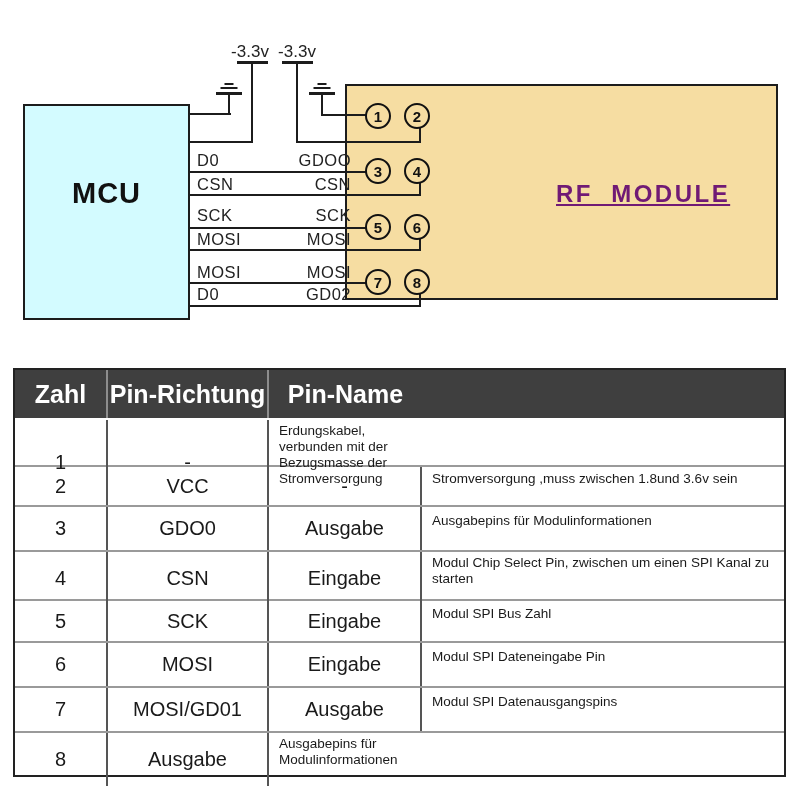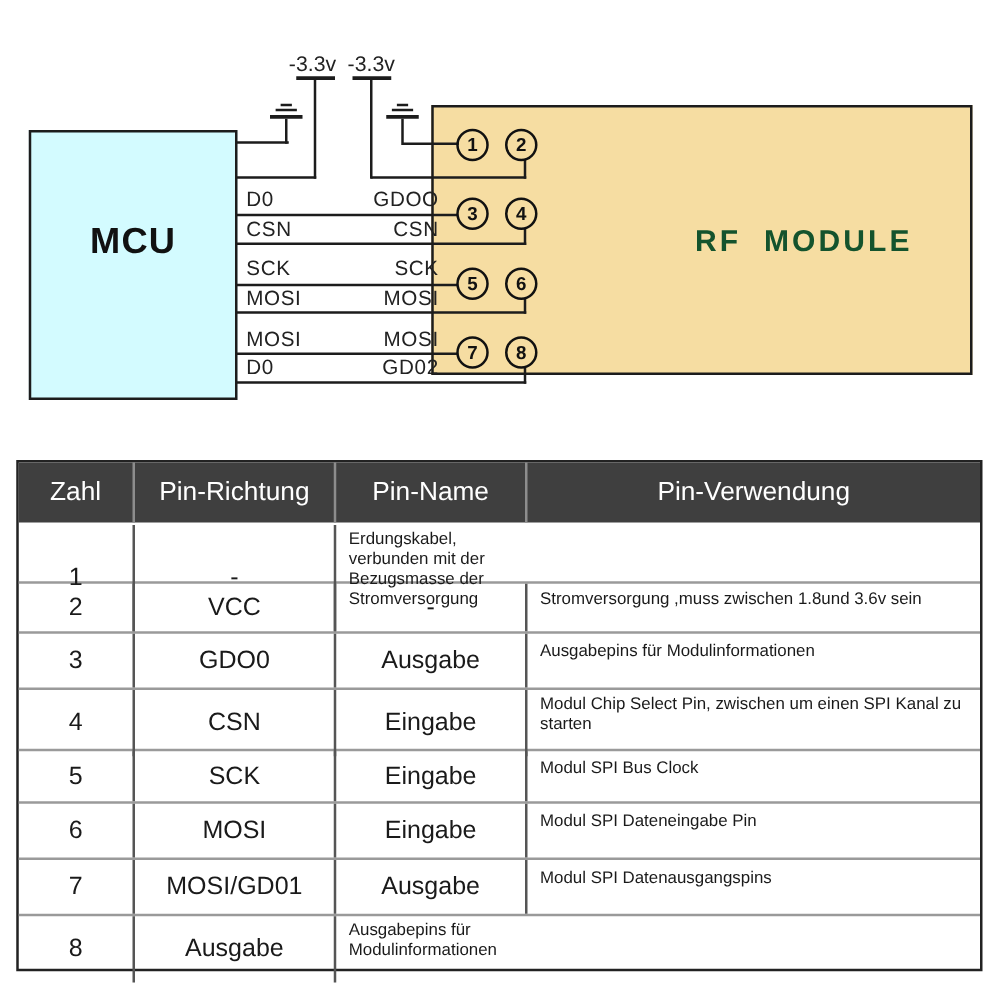--- a/index.html
+++ b/index.html
@@ -4,42 +4,42 @@
 <style>
   html,body{margin:0;padding:0;background:#fff;}
   body{width:800px;height:800px;position:relative;font-family:"Liberation Sans",sans-serif;color:#1a1a1a;overflow:hidden;}
   #diagram{position:absolute;inset:0;}
   .box{position:absolute;border:2px solid #1c1c1c;box-sizing:border-box;}
   .box-mcu{left:23px;top:104px;width:167px;height:216px;background:#d3fbff;}
   .box-rf{left:345px;top:84px;width:433px;height:216px;background:#f6dda2;}
   .mcu-label{position:absolute;left:23px;top:177px;width:167px;text-align:center;
     font-size:29px;font-weight:bold;letter-spacing:1px;color:#111;}
   .rf-label{position:absolute;left:556px;top:180px;font-size:24px;font-weight:bold;
-    letter-spacing:2.5px;word-spacing:9px;color:#14532d;}
+    letter-spacing:2.5px;word-spacing:9px;color:#701a75;text-decoration:underline;}
   .wire-h{position:absolute;height:2px;background:#1c1c1c;}
   .wire-v{position:absolute;width:2px;background:#1c1c1c;}
   .supply-bar{position:absolute;height:3px;background:#1c1c1c;}
   .supply-label{position:absolute;width:46px;text-align:center;font-size:17px;color:#222;}
   .gnd{position:absolute;width:26px;height:12px;}
   .gnd i{position:absolute;left:50%;transform:translateX(-50%);background:#1c1c1c;display:block;}
   .gnd .g1{top:0;width:9px;height:2px;}
   .gnd .g2{top:4px;width:17px;height:2px;}
   .gnd .g3{top:8.5px;width:26px;height:3px;}
   .pin-label{position:absolute;font-size:16.5px;color:#222;letter-spacing:0.5px;}
   .pin-label.rf{width:70px;text-align:right;}
   .pin-circle{position:absolute;width:26px;height:26px;border:2.5px solid #111;border-radius:50%;
     box-sizing:border-box;display:flex;align-items:center;justify-content:center;
     font-size:15px;font-weight:bold;color:#111;background:transparent;}
   
   #pin-table{position:absolute;left:13px;top:368px;width:773px;border:2.5px solid #222;
     box-sizing:border-box;background:#fff;}
   .t-header{display:grid;grid-template-columns:93px 161px 153px 1fr;height:48px;
     background:#3f3f3f;margin-bottom:2px;}
   .t-header .hcell{display:flex;align-items:center;justify-content:center;color:#fff;
-    font-size:21px;font-weight:normal;border-right:2px solid #8d8d8d;}
+    font-size:25px;font-weight:bold;border-right:2px solid #8d8d8d;}
   .t-header .hcell:last-child{border-right:none;}
   .t-row{display:grid;grid-template-columns:93px 161px 153px 1fr;border-top:2px solid #9a9a9a;}
   .t-row:first-of-type{border-top:none;}
   .t-row .cell{display:flex;align-items:center;box-sizing:border-box;border-right:2px solid #555;}
   .t-row .cell:last-child{border-right:none;}
   .c-zahl,.c-name,.c-richtung{justify-content:center;font-size:20px;}
   .c-verw{justify-content:flex-start;padding:3px 8px 18px 10px;font-size:13.5px;line-height:16px;}
 </style>
 </head>
 <body>
@@ -110,21 +110,20 @@
       <div class="pin-circle" style="left: 365px; top: 269px;">7</div>
       <div class="pin-circle" style="left: 404px; top: 269px;">8</div>
     </div>
 </div>
 
 <div id="pin-table">
   <div class="t-header">
     <div class="hcell">Zahl</div>
     <div class="hcell">Pin-Richtung</div>
     <div class="hcell">Pin-Name</div>
-    <div class="hcell">Pin-Verwendung</div>
   </div>
   <div id="t-body">
       <div class="t-row" style="height: 45px;">
         <div class="cell c-zahl">
           <span>1</span>
         </div>
         <div class="cell c-richtung">
           <span>-</span>
         </div>
         <div class="cell c-verw">
@@ -177,21 +176,21 @@
         <div class="cell c-zahl">
           <span>5</span>
         </div>
         <div class="cell c-name">
           <span>SCK</span>
         </div>
         <div class="cell c-richtung">
           <span>Eingabe</span>
         </div>
         <div class="cell c-verw">
-          <span>Modul SPI Bus Clock</span>
+          <span>Modul SPI Bus Zahl</span>
         </div>
       </div>
       <div class="t-row" style="height: 43px;">
         <div class="cell c-zahl">
           <span>6</span>
         </div>
         <div class="cell c-name">
           <span>MOSI</span>
         </div>
         <div class="cell c-richtung">

